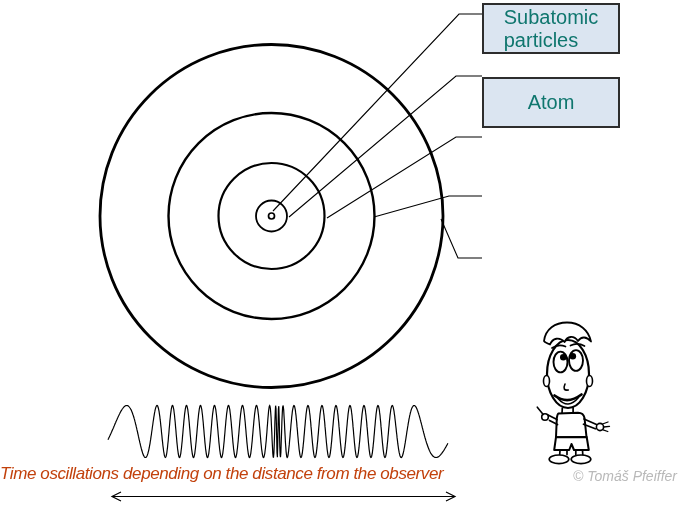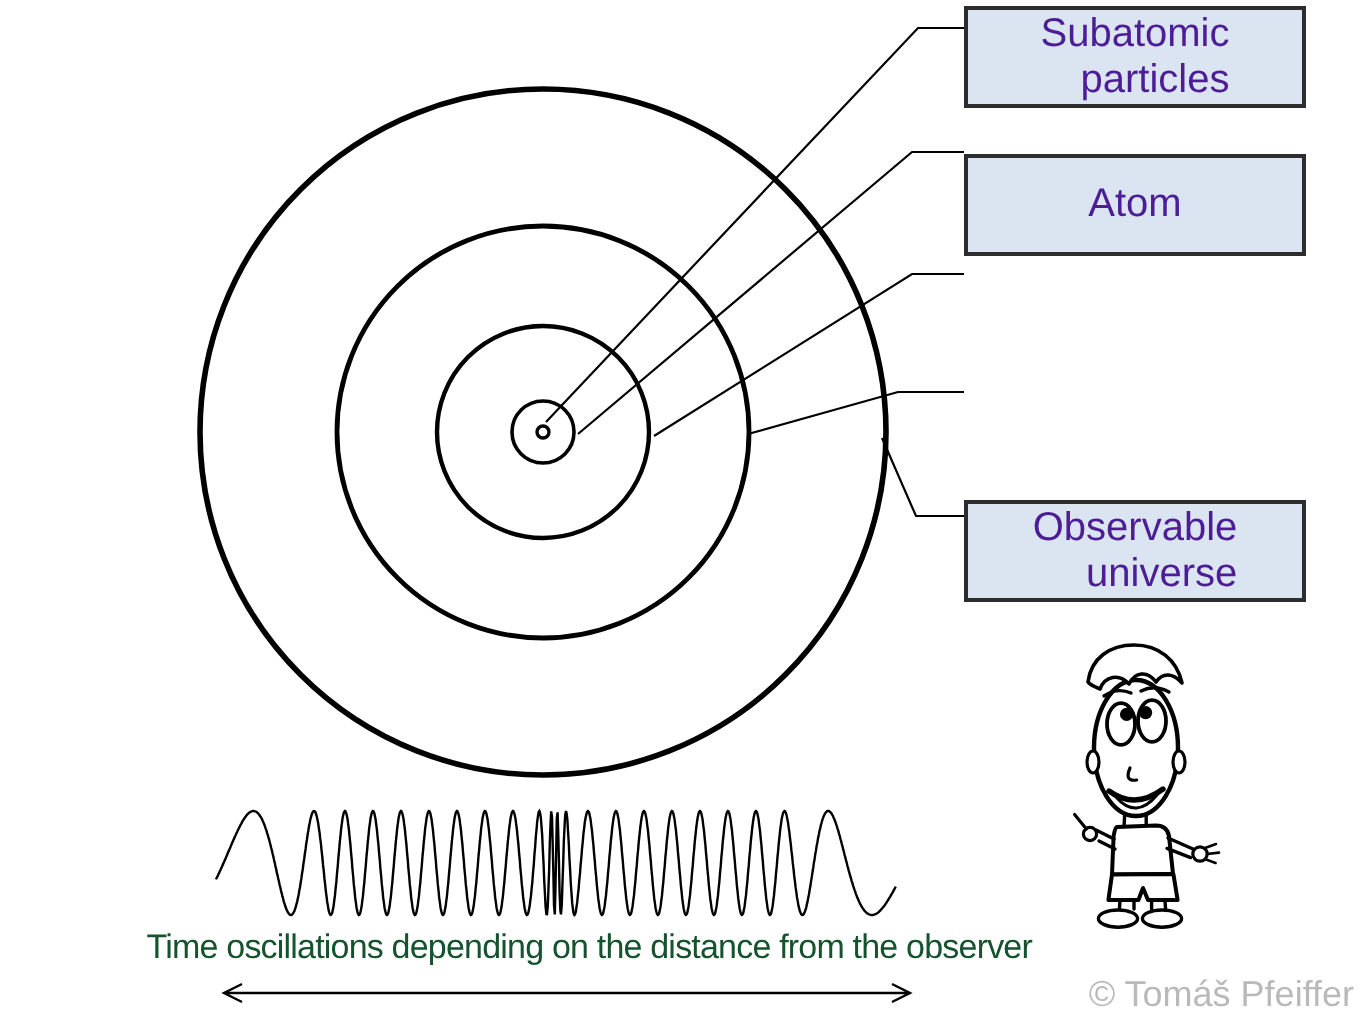--- a/index.html
+++ b/index.html
@@ -2,33 +2,33 @@
 <html style="--box-fill: #dbe5f1; --box-border: #2d2d2d; --muted: #b9b9b9;"><head>
 <meta charset="utf-8">
 <style>
   html,body{margin:0;padding:0;background:#fff;}
   .stage{
     position:relative;width:680px;height:507px;background:#ffffff;overflow:hidden;
     font-family:"Liberation Sans","DejaVu Sans",sans-serif;
   }
   .stage svg{position:absolute;left:0;top:0;}
   .box{
-    position:absolute;left:482px;width:171px;height:51px;box-sizing:border-box;
+    position:absolute;left:482px;width:138px;height:51px;box-sizing:border-box;
     background:var(--box-fill,#dbe5f1);border:2px solid var(--box-border,#2d2d2d);
     display:flex;align-items:center;justify-content:center;
-    text-align:right;font-size:20px;line-height:1.12;color:#4c1d95;
+    text-align:left;font-size:20px;line-height:1.12;color:#0f766e;
   }
   .box span{white-space:pre-line;}
   .b1{top:3px}.b2{top:77px}.b3{top:126px}.b4{top:188px}.b5{top:250px}
   .caption{
-    position:absolute;top:464px;left:0;width:516px;text-align:right;
-    font-size:17px;letter-spacing:-0.4px;color:#14532d;
+    position:absolute;top:464px;left:0;width:516px;text-align:left;
+    font-style:italic;font-size:17px;letter-spacing:-0.4px;color:#c2410c;
   }
   .copyright{
-    position:absolute;top:487px;right:3px;font-size:18px;color:var(--muted,#b9b9b9);
+    position:absolute;top:468px;right:3px;font-size:14px;color:var(--muted,#b9b9b9);font-style:italic;
   }
 </style>
 </head>
 <body>
 
 <div class="stage">
 
   <svg id="diagram-svg" width="680" height="507" viewBox="0 0 680 507">
     <g id="dyn">
         <circle cx="271.5" cy="216" r="171.5" fill="none" stroke="#000000" stroke-width="2.8"></circle>
@@ -74,20 +74,16 @@
     </g>
   </svg>
 
   <div class="box b1">
     <span>Subatomic
 particles</span>
   </div>
   <div class="box b2">
     <span>Atom</span>
   </div>
-  <div class="box b5">
-    <span>Observable
-universe</span>
-  </div>
 
   <div class="caption">Time oscillations depending on the distance from the observer</div>
   <div class="copyright">© Tomáš Pfeiffer</div>
 </div>
 
 </body></html>

